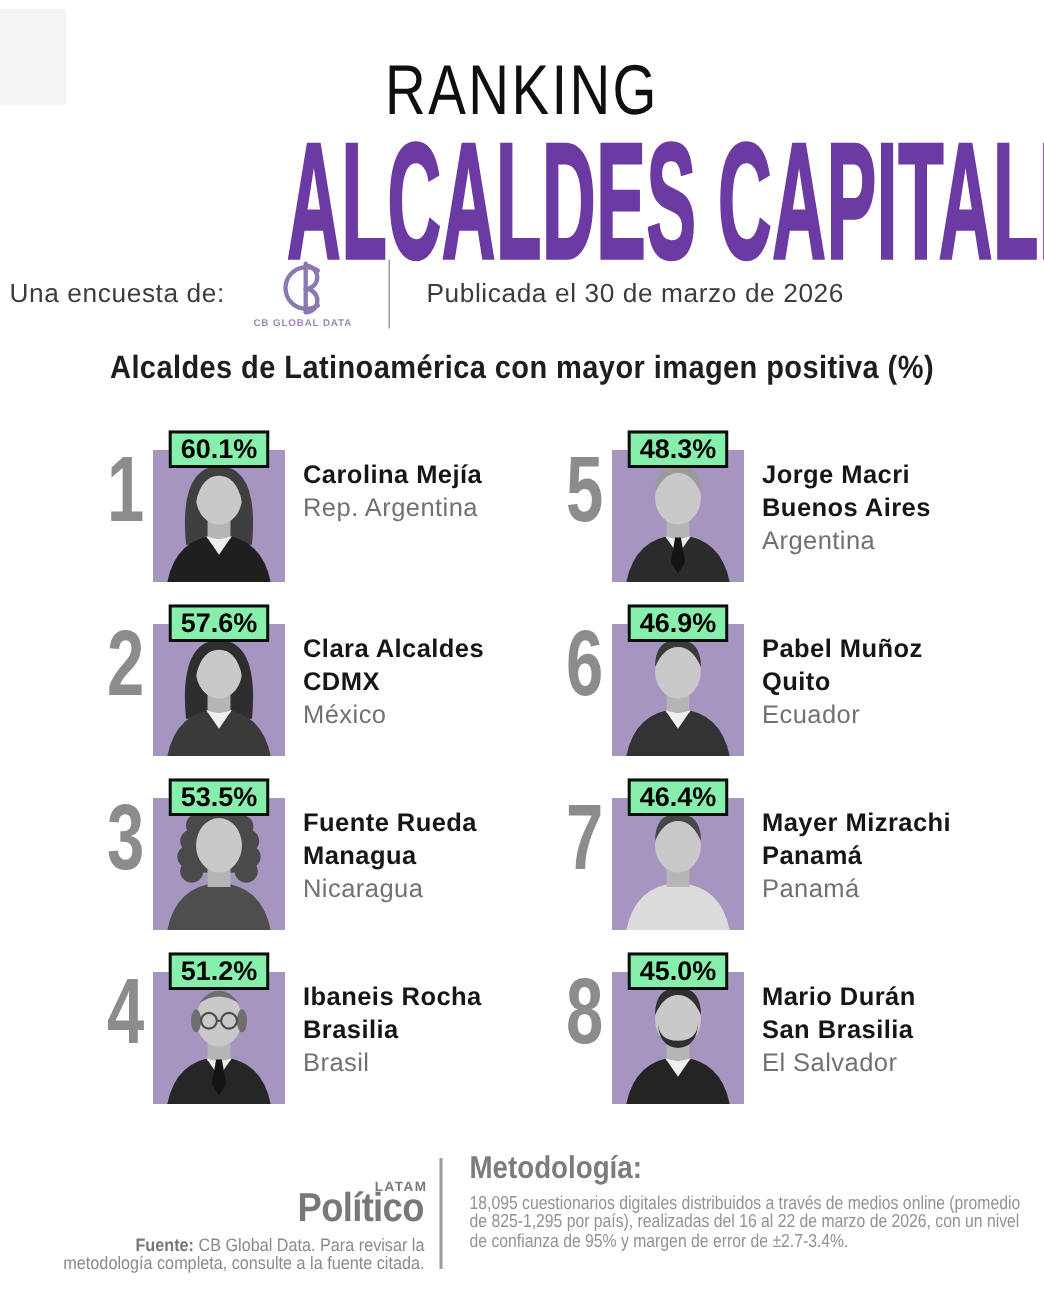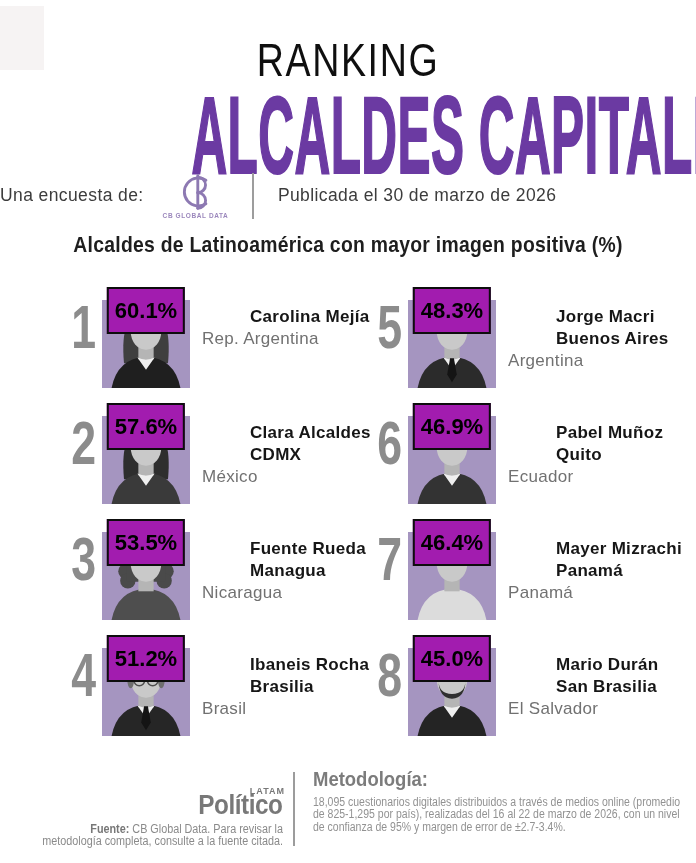--- a/index.html
+++ b/index.html
@@ -9,44 +9,44 @@
 
   .kicker{position:absolute;top:36px;left:0;width:696px;text-align:center;
           font-size:47px;line-height:1;color:#0f0f0f;letter-spacing:2px;
           transform:scaleX(0.8);transform-origin:center;}
   .title{position:absolute;top:80px;left:0;width:696px;text-align:center;
          font-size:110px;line-height:1;font-weight:bold;color:#6b3aa2;
          white-space:nowrap;transform:scaleX(0.45);transform-origin:center;
          -webkit-text-stroke:2.2px #6b3aa2;letter-spacing:1px;}
 
   .survey-row{position:absolute;top:172px;left:0;width:569px;display:flex;
-              align-items:center;gap:19px;}
+              align-items:center;justify-content:center;gap:19px;}
   .survey-row .txt{font-size:17.5px;color:#3c3c3c;letter-spacing:0.4px;}
   .cb-logo{display:flex;flex-direction:column;align-items:center;line-height:1;}
   .cb-caption{font-size:6.5px;color:#9b87bc;letter-spacing:0.6px;margin-top:1px;font-weight:bold;}
   .v-div{width:1.5px;height:46px;background:#9d9d9d;margin:0 5px;}
 
   .subtitle{position:absolute;top:233px;left:0;width:696px;text-align:center;
             font-size:21.5px;font-weight:bold;color:#1e1e1e;letter-spacing:0.3px;
             transform:scaleX(0.9);transform-origin:center;white-space:nowrap;}
 
   .col{position:absolute;top:270px;width:330px;}
   .col-left{left:64px;}
   .col-right{left:370px;}
   .entry{position:relative;height:116px;}
   .rank{position:absolute;left:0;top:33px;width:26px;text-align:right;
         font-size:62px;line-height:48px;font-weight:bold;color:#8c8c8c;
         transform:scaleX(0.72);transform-origin:right top;}
   .photo{position:absolute;left:38px;top:30px;width:88px;height:88px;background:#a595c0;}
   .photo svg{display:block;}
   .badge{position:absolute;top:-13px;left:50%;transform:translateX(-50%);
-         background:#a21caf;border:2.5px solid #0d0d0d;padding:11px 6px;
-         font-size:22px;line-height:21px;font-weight:bold;color:#000;white-space:nowrap;z-index:2;}
+         background:#86efac;border:2.5px solid #0d0d0d;padding:0 6px;
+         font-size:18px;line-height:21px;font-weight:bold;color:#000;white-space:nowrap;z-index:2;}
   .who{position:absolute;left:138px;top:36px;line-height:22px;white-space:nowrap;}
-  .who .name,.who .city{font-size:17px;font-weight:bold;color:#161616;letter-spacing:0.3px;margin-left:48px;}
+  .who .name,.who .city{font-size:17px;font-weight:bold;color:#161616;letter-spacing:0.3px;}
   .who .country{font-size:17px;color:#717171;letter-spacing:0.3px;}
 
   .f-left{position:absolute;left:28px;top:786px;width:255px;text-align:right;}
   .pol-wrap{position:relative;display:inline-block;padding-top:8px;}
   .pol-text{font-size:27px;font-weight:bold;color:#787878;letter-spacing:-0.5px;
             transform:scaleX(0.9);transform-origin:right;display:inline-block;line-height:22px;}
   .pol-latam{position:absolute;top:0;right:-2px;font-size:9px;font-weight:bold;
              color:#787878;letter-spacing:1px;}
   .fuente{margin-top:6px;font-size:12px;line-height:11.5px;color:#8a8a8a;
           transform:scaleX(0.9);transform-origin:right;width:283px;margin-left:-28px;}

